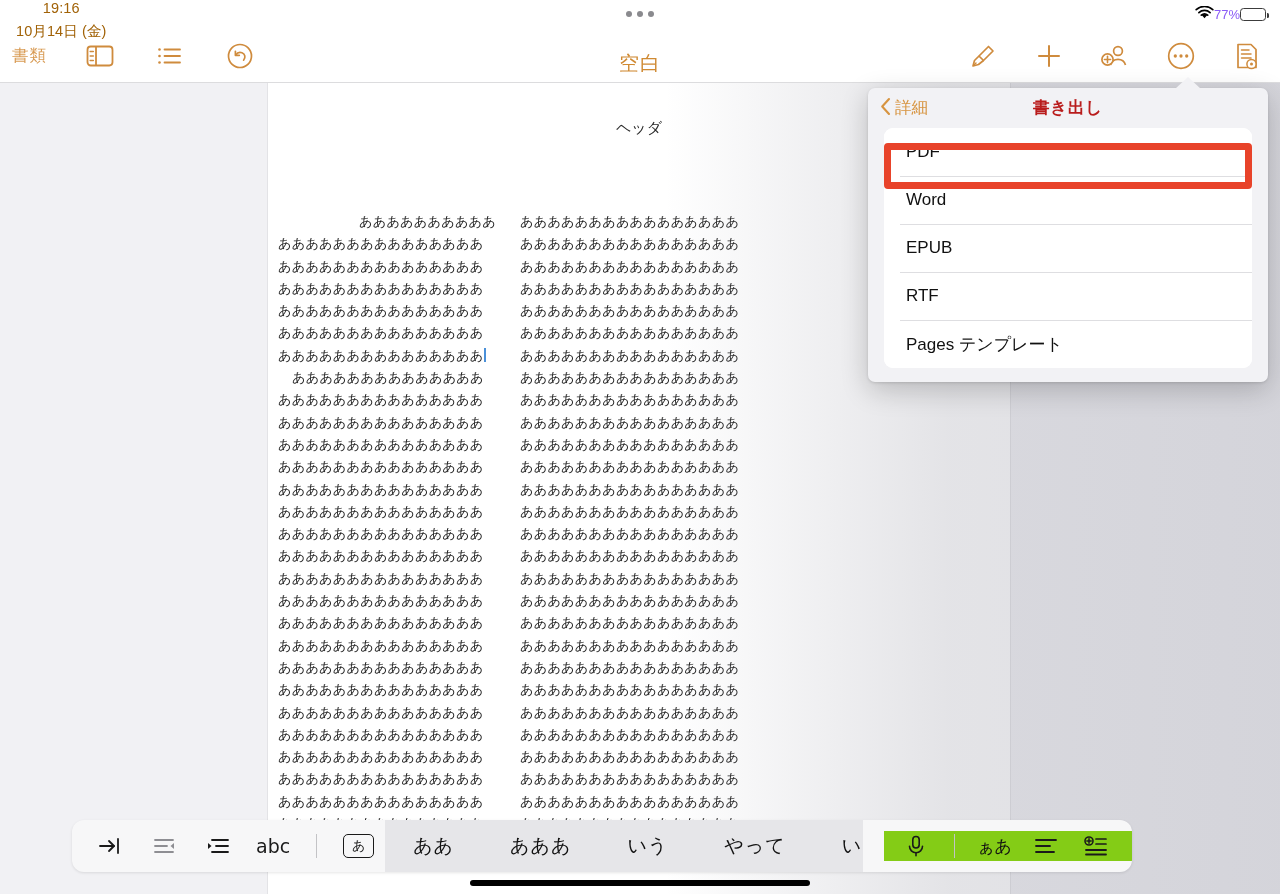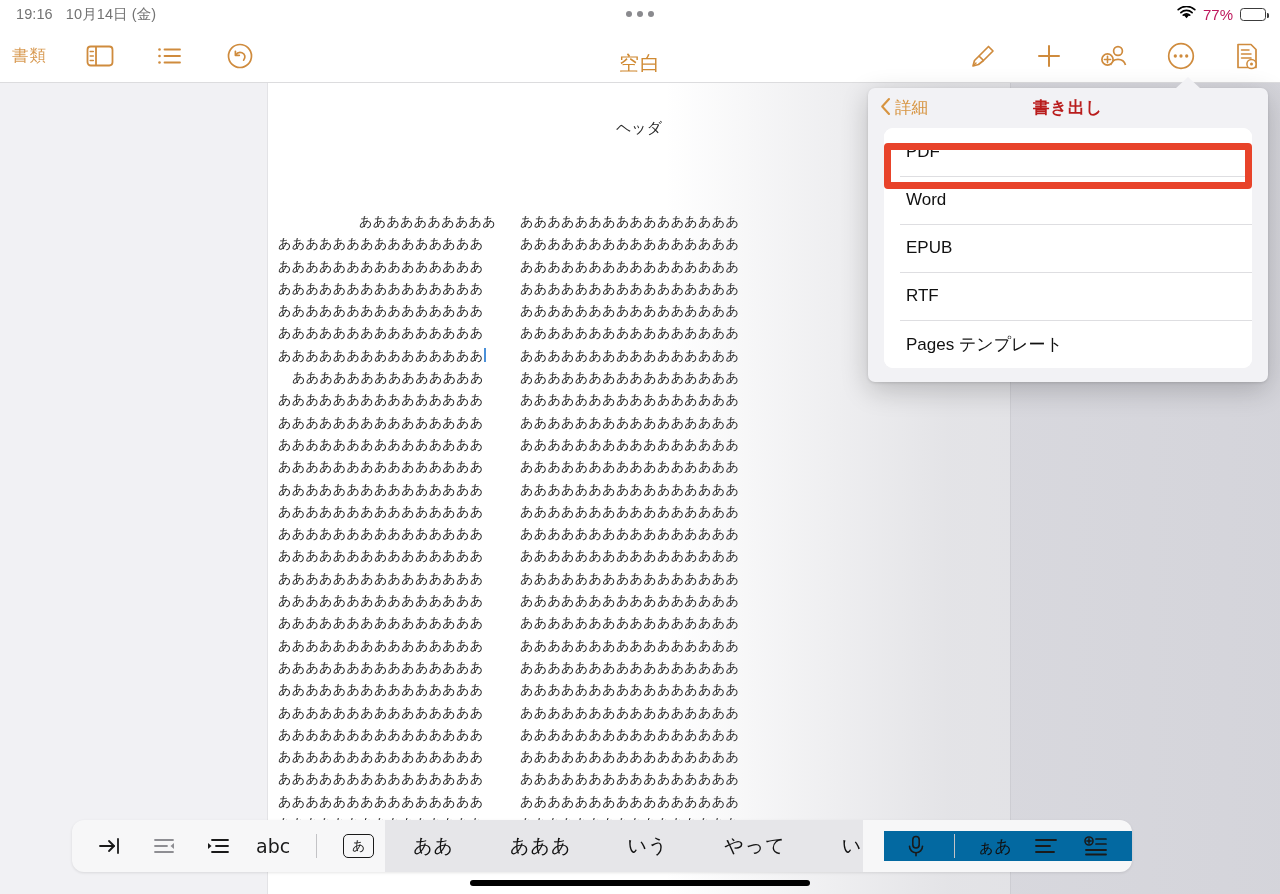--- a/index.html
+++ b/index.html
@@ -19,34 +19,35 @@
   
   #status-bar {
     position: absolute; left: 0; top: 0;
     width: 1280px; height: 28px;
     background: #ffffff;
     display: flex; align-items: center;
     z-index: 60;
   }
   .sb-left {
     position: absolute; left: 16px; top: 0; height: 28px;
-    display: flex; align-items: center; gap: 13px;
-    font-size: 14.5px; color: #737373; font-weight: 500;
+    display: flex; align-items: center; gap: 6px;
+    font-size: 14.5px; color: #a16207; font-weight: 500;
     letter-spacing: 0.1px;
+    flex-direction: column;
   }
   .sb-center {
     position: absolute; left: 0; right: 0; top: 0; height: 28px;
     display: flex; align-items: center; justify-content: center;
     gap: 5px;
   }
   .sb-dot { width: 6px; height: 6px; border-radius: 50%; background: #8a8a8e; }
   .sb-right {
     position: absolute; right: 14px; top: 0; height: 28px;
-    display: flex; align-items: center; gap: 7px;
-    font-size: 15px; color: #be185d; font-weight: 500;
+    display: flex; align-items: center; 
+    font-size: 13px; color: #8b5cf6; font-weight: 500;
   }
   .batt {
     width: 26px; height: 13px;
     border: 1.3px solid #3c3c3c; border-radius: 3.6px;
     position: relative; padding: 1.4px;
   }
   .batt::after {
     content: ""; position: absolute; right: -3.6px; top: 4px;
     width: 2px; height: 5px; background: #3c3c3c;
     border-radius: 0 1.5px 1.5px 0;
@@ -241,21 +242,21 @@
     font-size: 19px; color: #111;
     font-family: "DejaVu Sans", sans-serif;
     padding: 0 28px;
     white-space: nowrap;
     letter-spacing: 1px;
   }
   .kb-right {
     display: flex; align-items: center; gap: 18px;
     padding: 0 20px 0 16px;
     flex-shrink: 0;
-    background: #0369a1;
+    background: #84cc16;
     margin-left: 21px;
   }
   .kb-aa {
     font-size: 17px; color: #111;
     font-family: "DejaVu Sans", sans-serif;
   }
   #home-indicator {
     position: absolute; left: 50%; transform: translateX(-50%);
     bottom: 8px;
     width: 340px; height: 6px;

